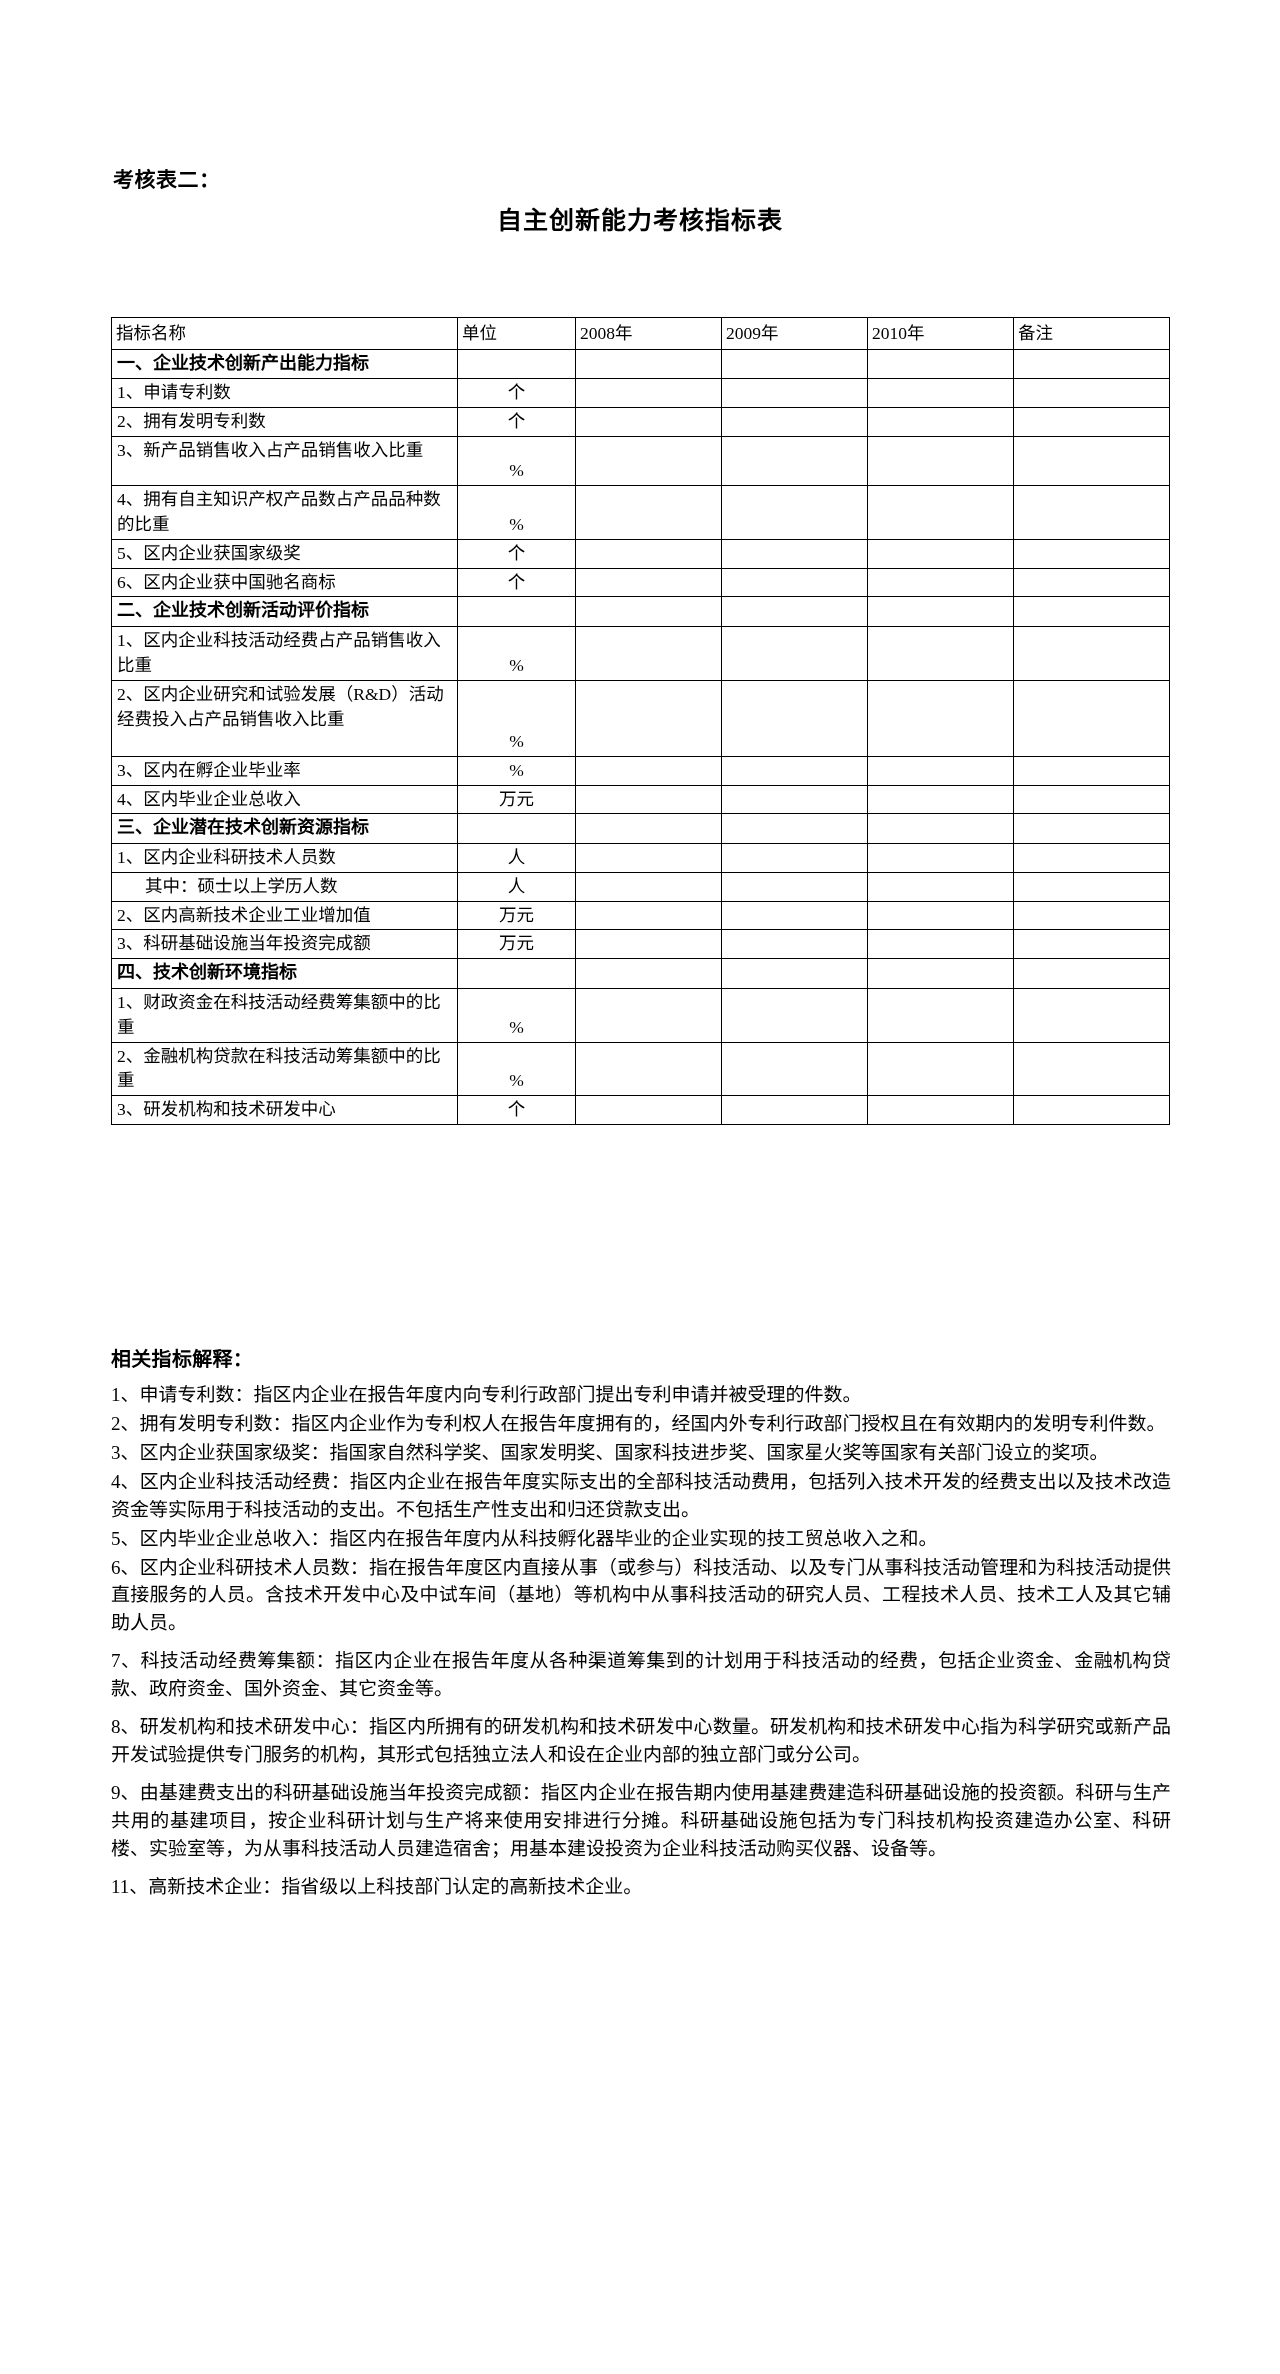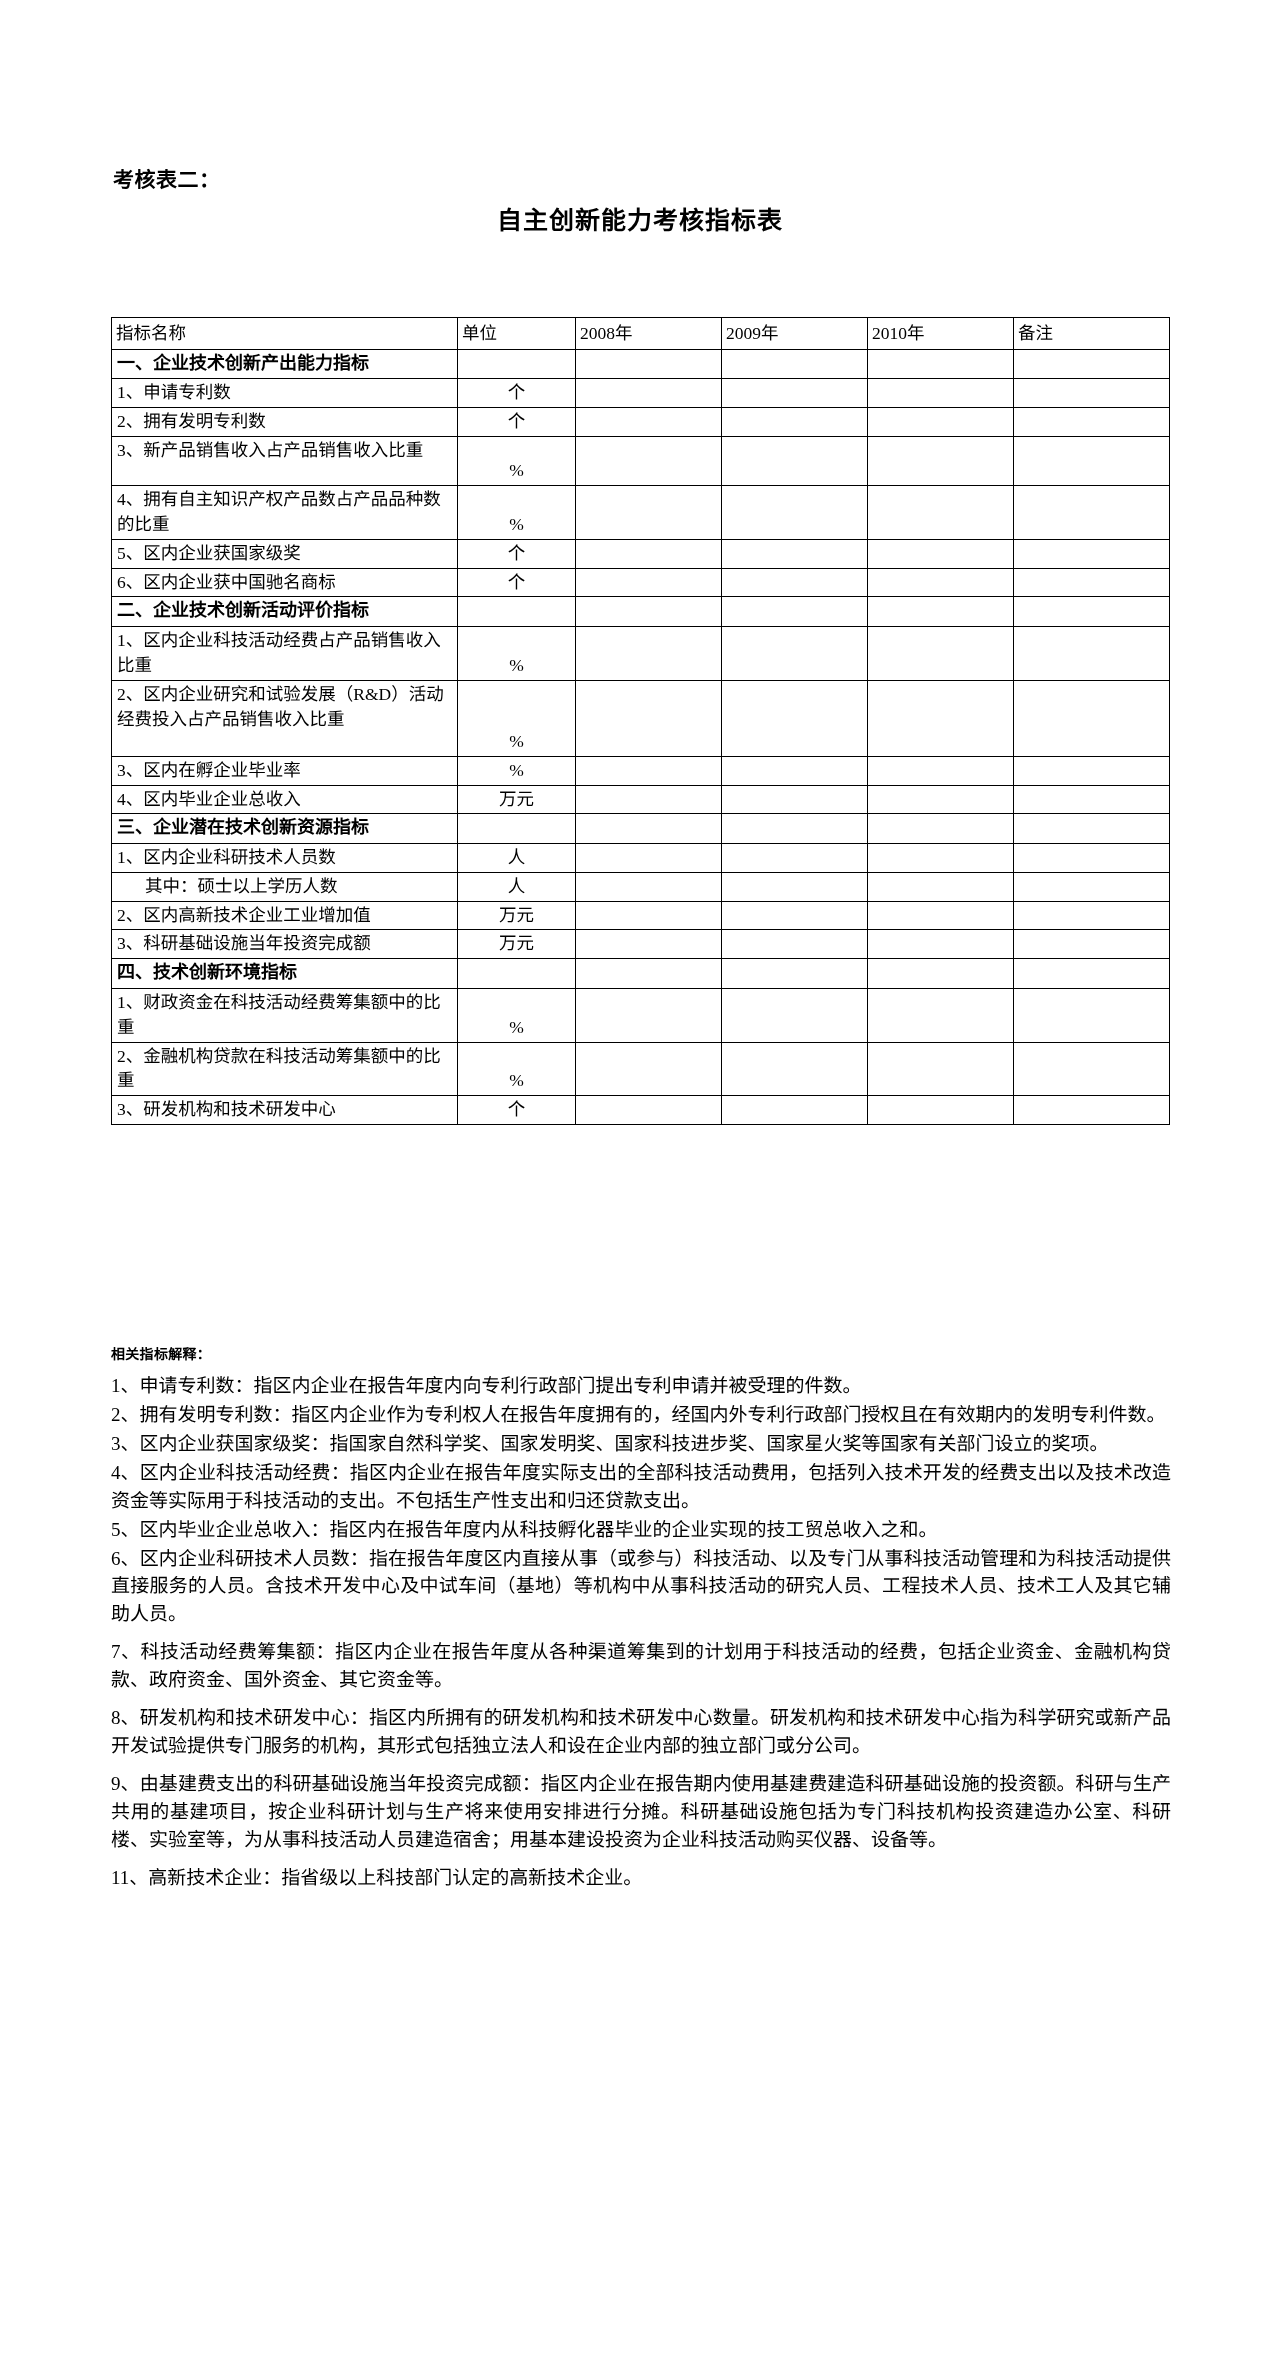--- a/index.html
+++ b/index.html
@@ -91,21 +91,21 @@
   .col-rem  { width: 156px; }
   .unit-bottom { padding-bottom: 3px; }
 
   .notes {
     position: absolute;
     left: 111px;
     top: 1343px;
     width: 1060px;
   }
   .notes-title {
-    font-size: 14px;
+    font-size: 20px;
     font-weight: bold;
     font-family: "Liberation Sans", "DejaVu Sans", sans-serif;
     margin: 0 0 9px 0;
     letter-spacing: 0.3px;
   }
   .note {
     font-size: 19px;
     line-height: 1.47;
     margin: 0 0 1px 0;
     text-align: justify;

